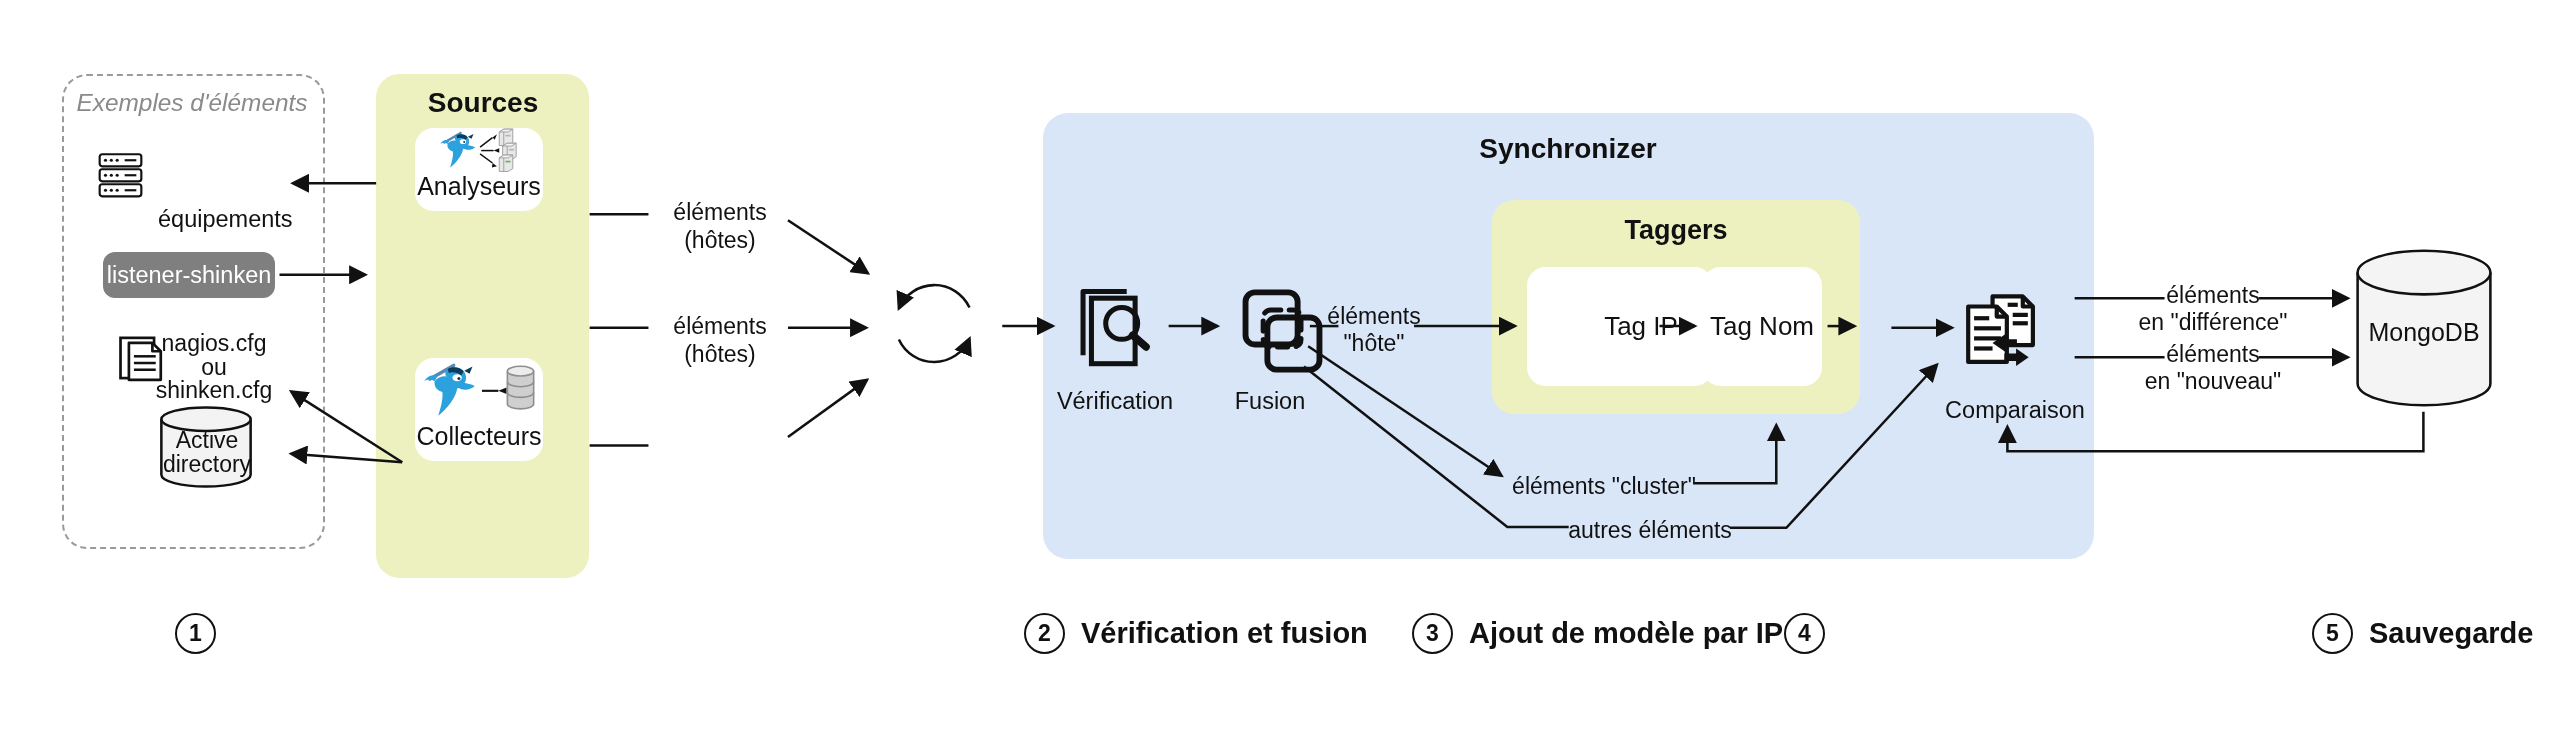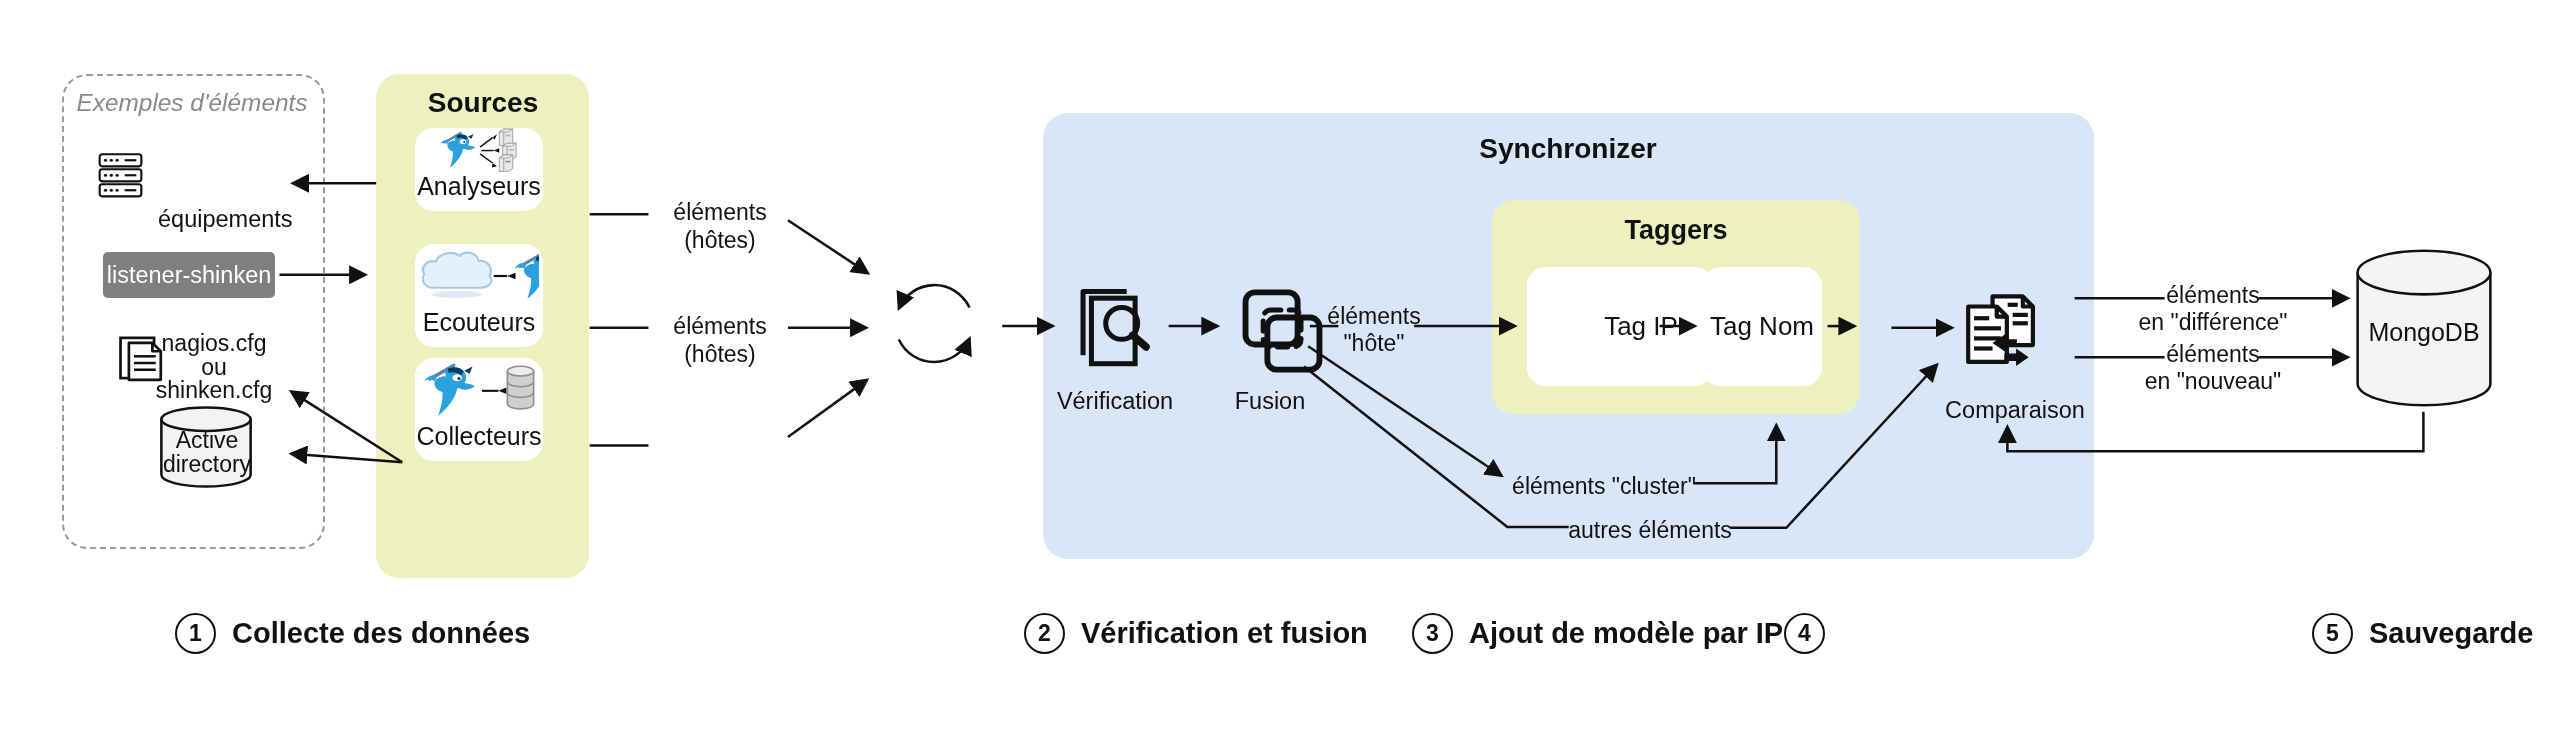--- a/index.html
+++ b/index.html
@@ -14,21 +14,21 @@
   .yellow-box{background:#edf1bf;border-radius:23.5px;}
   .blue-box{background:#d9e6f8;border-radius:25px;}
   .box-title{font-weight:bold;font-size:28px;color:#111;}
   .white-card{background:#fff;border-radius:18.5px;display:flex;flex-direction:column;
               align-items:center;justify-content:flex-end;}
   .card-label{font-size:25px;color:#111;padding-bottom:10px;}
   .tag-card{background:#fff;border-radius:18.5px;display:flex;align-items:center;justify-content:center;
             font-size:26px;color:#111;}
   .flow-lbl{font-size:23px;line-height:28px;color:#111;}
   .node-lbl{font-size:23.5px;color:#111;}
-  .gray-badge{background:#7f7f7f;border-radius:5px;color:#fff;font-size:23.5px;
+  .gray-badge{background:#7f7f7f;border-radius:12px;color:#fff;font-size:23.5px;
               display:flex;align-items:center;justify-content:center;}
   .cyl-text{font-size:23px;line-height:23.5px;text-align:center;color:#111;}
   
   .step{position:absolute;display:flex;align-items:center;gap:16px;height:44px;}
   .step-circle{width:37px;height:37px;border:2.9px solid #111;border-radius:50%;background:#fff;
                display:flex;align-items:center;justify-content:center;
                font-weight:bold;font-size:23px;color:#111;flex:0 0 auto;}
   .step-label{font-size:29px;font-weight:600;color:#111;white-space:nowrap;}
   svg{display:block;}
 </style>
@@ -130,41 +130,20 @@
           <path d="M0,5 l8,-5 h16 v24 l-8,5 h-16 z" fill="#e8e8e8" stroke="#9a9a9a" stroke-width="1.6"></path>
           <path d="M0,5 l8,-5 h16 l-8,5 z" fill="#f6f6f6" stroke="#9a9a9a" stroke-width="1.6"></path>
           <line x1="8" y1="5" x2="8" y2="29" stroke="#9a9a9a" stroke-width="1.6"></line>
           <rect x="11" y="10" width="9" height="3" fill="#6fae5f"></rect>
         </g>
       </g>
     </svg>
     <div class="card-label">Analyseurs</div>
   </div>
 
-  <div class="abs white-card" style="left:415px;top:244px;width:128px;height:103px;">
-    <svg width="119" height="64" viewBox="0 0 142 76">
-      <g>
-        <path d="M16,52 C5,52 1,43 5,36 C0,27 9,18 19,21 C22,11 38,7 47,14 C54,7 68,10 70,20 C81,19 88,29 83,38 C89,45 82,52 72,52 Z" fill="#e4f0fc" stroke="#a9c7e8" stroke-width="2.6"></path>
-        <ellipse cx="44" cy="60" rx="30" ry="4" fill="#dce9f7"></ellipse>
-      </g>
-      <line x1="88" y1="38" x2="104" y2="38" stroke="#111" stroke-width="2.6"></line>
-      <path d="M104,38 l10,-4 0,8 z" fill="#111"></path>
-      <g transform="translate(112,8) scale(0.62)">
-        <path d="M12,30 L52,7" stroke="#5a87b0" stroke-width="6" stroke-linecap="round" fill="none"></path>
-        <path d="M40,26 C34,18 42,10 52,10 C66,10 74,18 73,30 C72,38 66,44 58,46 C56,60 44,78 26,92 C32,74 34,62 33,52 C24,50 18,42 20,34 C24,28 32,24 40,26 Z" fill="#2ba1de"></path>
-        <path d="M58,44 C68,50 78,50 88,42 C80,38 70,36 62,36 Z" fill="#2ba1de"></path>
-        <path d="M20,34 C14,30 8,30 2,34 C8,24 16,22 24,26 Z" fill="#2ba1de"></path>
-        <path d="M42,13 C50,8 62,9 69,17 L65,24 C58,18 49,17 44,20 Z" fill="#0e3a5d"></path>
-        <path d="M70,16 L84,9 L79,21 Z" fill="#0e3a5d"></path>
-        <ellipse cx="58" cy="28" rx="8" ry="6" fill="#fff"></ellipse>
-        <circle cx="61" cy="29" r="2.6" fill="#0e3a5d"></circle>
-      </g>
-    </svg>
-    <div class="card-label">Ecouteurs</div>
-  </div>
 
   <div class="abs white-card" style="left:415px;top:358px;width:128px;height:103px;">
     <svg width="119" height="66" viewBox="0 0 142 78">
       <g transform="translate(2,4) scale(0.72)">
         <path d="M12,30 L52,7" stroke="#5a87b0" stroke-width="6" stroke-linecap="round" fill="none"></path>
         <path d="M40,26 C34,18 42,10 52,10 C66,10 74,18 73,30 C72,38 66,44 58,46 C56,60 44,78 26,92 C32,74 34,62 33,52 C24,50 18,42 20,34 C24,28 32,24 40,26 Z" fill="#2ba1de"></path>
         <path d="M58,44 C68,50 78,50 88,42 C80,38 70,36 62,36 Z" fill="#2ba1de"></path>
         <path d="M20,34 C14,30 8,30 2,34 C8,24 16,22 24,26 Z" fill="#2ba1de"></path>
         <path d="M42,13 C50,8 62,9 69,17 L65,24 C58,18 49,17 44,20 Z" fill="#0e3a5d"></path>
         <path d="M70,16 L84,9 L79,21 Z" fill="#0e3a5d"></path>
@@ -285,21 +264,20 @@
       <path d="M2687,355 L2793,355" marker-end="url(#ah)"></path>
       <path d="M2468,425 L2575,425"></path>
       <path d="M2687,425 L2793,425" marker-end="url(#ah)"></path>
 
       <path d="M2883,490 L2883,537 L2388,537 L2388,508" marker-end="url(#ah)"></path>
     </g>
   </svg>
 
   <div class="step" style="left:175px;top:611px;">
     <div class="step-circle">1</div>
-    <div class="step-label">Collecte des données</div>
   </div>
   <div class="step" style="left:1024px;top:611px;">
     <div class="step-circle">2</div>
     <div class="step-label">Vérification et fusion</div>
   </div>
   <div class="step" style="left:1412px;top:611px;">
     <div class="step-circle">3</div>
     <div class="step-label">Ajout de modèle par IP</div>
   </div>
   <div class="step" style="left:1784px;top:611px;">

